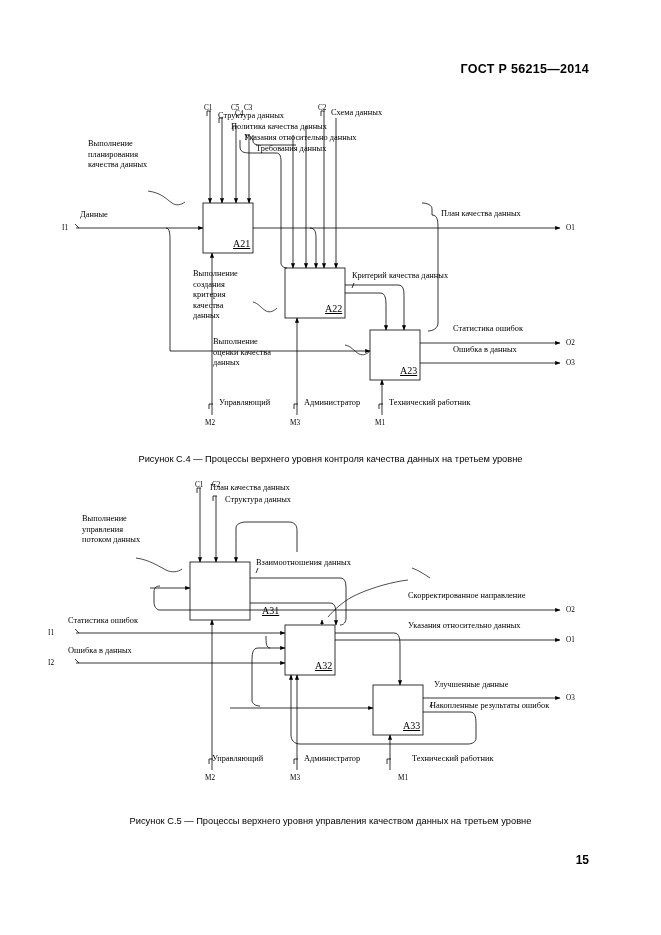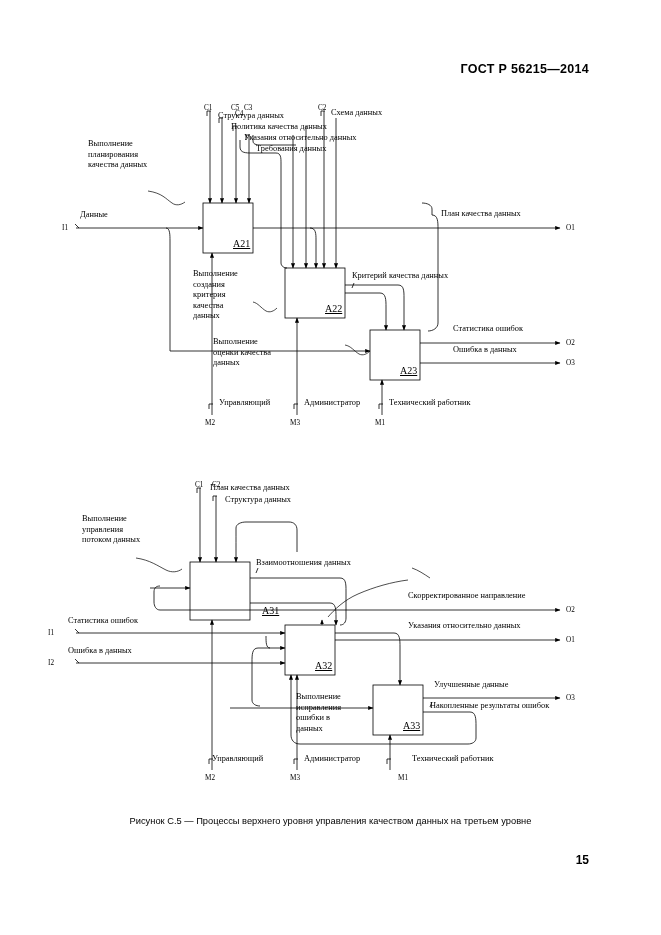--- a/index.html
+++ b/index.html
@@ -170,20 +170,21 @@
     <div class="lbl" style="left:219px;top:303px;">Управляющий</div>
     <div class="lbl tiny" style="left:205px;top:323px;">M2</div>
 
     <div class="lbl" style="left:304px;top:303px;">Администратор</div>
     <div class="lbl tiny" style="left:290px;top:323px;">M3</div>
 
     <div class="lbl" style="left:389px;top:303px;">Технический работник</div>
     <div class="lbl tiny" style="left:375px;top:323px;">M1</div>
   </div>
 
+  <div class="caption" id="caption-c4">Рисунок С.4 — Процессы верхнего уровня контроля качества данных на третьем уровне</div>
 
   <div class="diagram" id="diagram-c5">
     <svg width="661" height="335" viewBox="0 0 661 335">
       <g stroke="#000" fill="none" stroke-width="0.8">
 
         <rect x="190" y="92" width="60" height="58"></rect>
         <rect x="285" y="155" width="50" height="50"></rect>
         <rect x="373" y="215" width="50" height="50"></rect>
 
         <path d="M200,18 L200,92" marker-end="url(#ah)"></path>
@@ -237,21 +238,20 @@
         <path d="M430,108 C424,104 418,100 412,98" stroke-width="0.7"></path>
       </g>
     </svg>
 
     <div class="lbl tiny" style="left:195px;top:10px;">C1</div>
     <div class="lbl tiny" style="left:212px;top:10px;">C2</div>
     <div class="lbl" style="left:210px;top:13px;">План качества данных</div>
     <div class="lbl" style="left:225px;top:25px;">Структура данных</div>
 
     <div class="lbl multi" style="left:82px;top:44px;width:66px;">Выполнение управления потоком данных</div>
-    <div class="lbl multi" style="left:296px;top:222px;width:60px;">Выполнение исправления ошибки в данных</div>
 
     <div class="boxid" style="left:228px;top:135px;margin-left:34px;">A31</div>
     <div class="boxid" style="left:315px;top:190px;">A32</div>
     <div class="boxid" style="left:403px;top:250px;">A33</div>
 
     <div class="lbl" style="left:256px;top:88px;">Взаимоотношения данных</div>
     <div class="lbl" style="left:430px;top:231px;">Накопленные результаты ошибок</div>
 
     <div class="lbl" style="left:68px;top:146px;">Статистика ошибок</div>
     <div class="lbl tiny" style="left:48px;top:158px;">I1</div>

